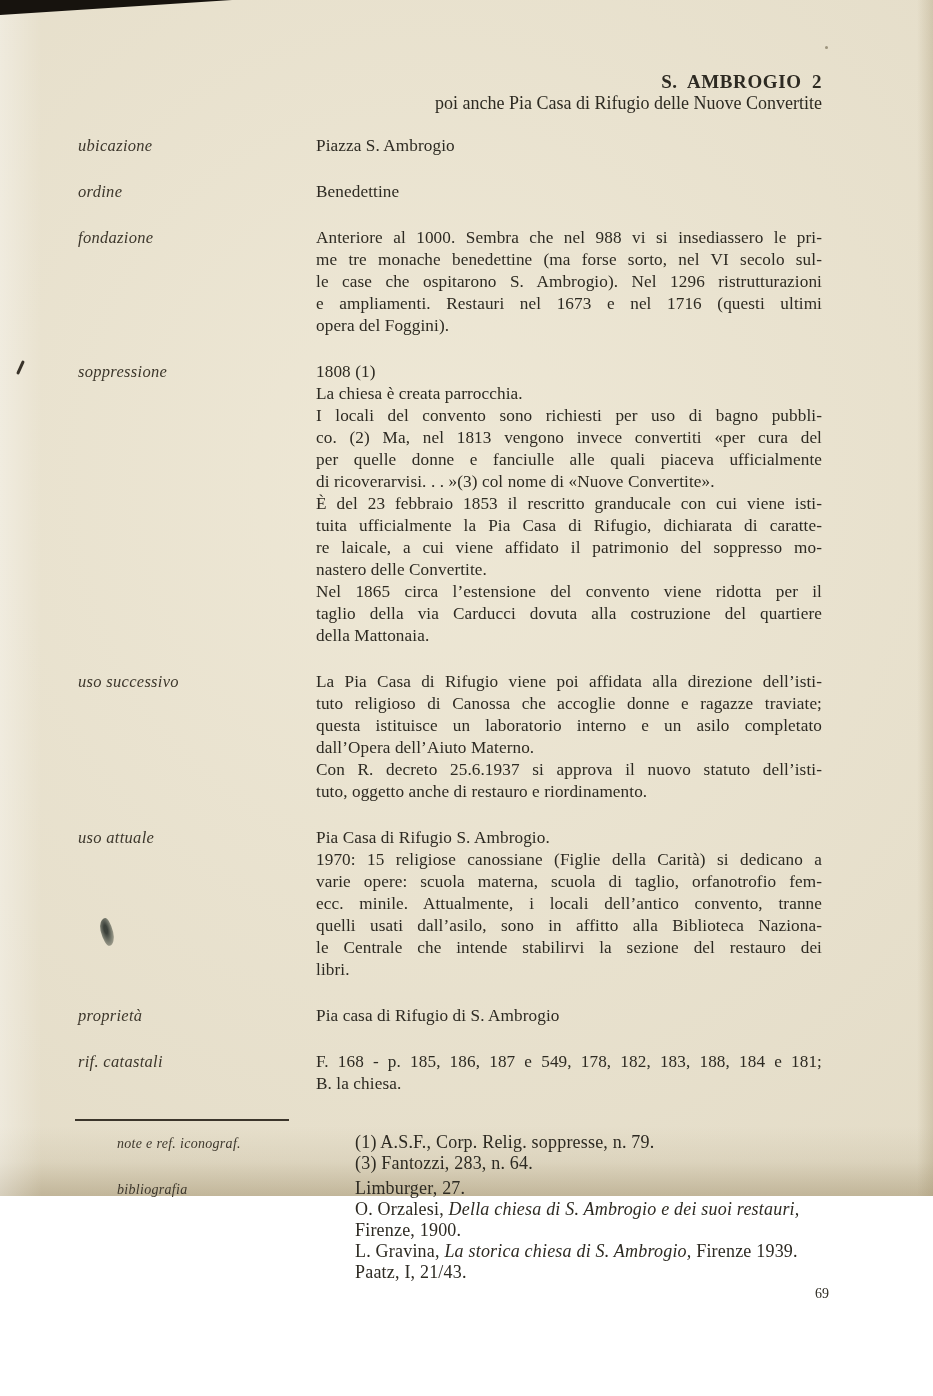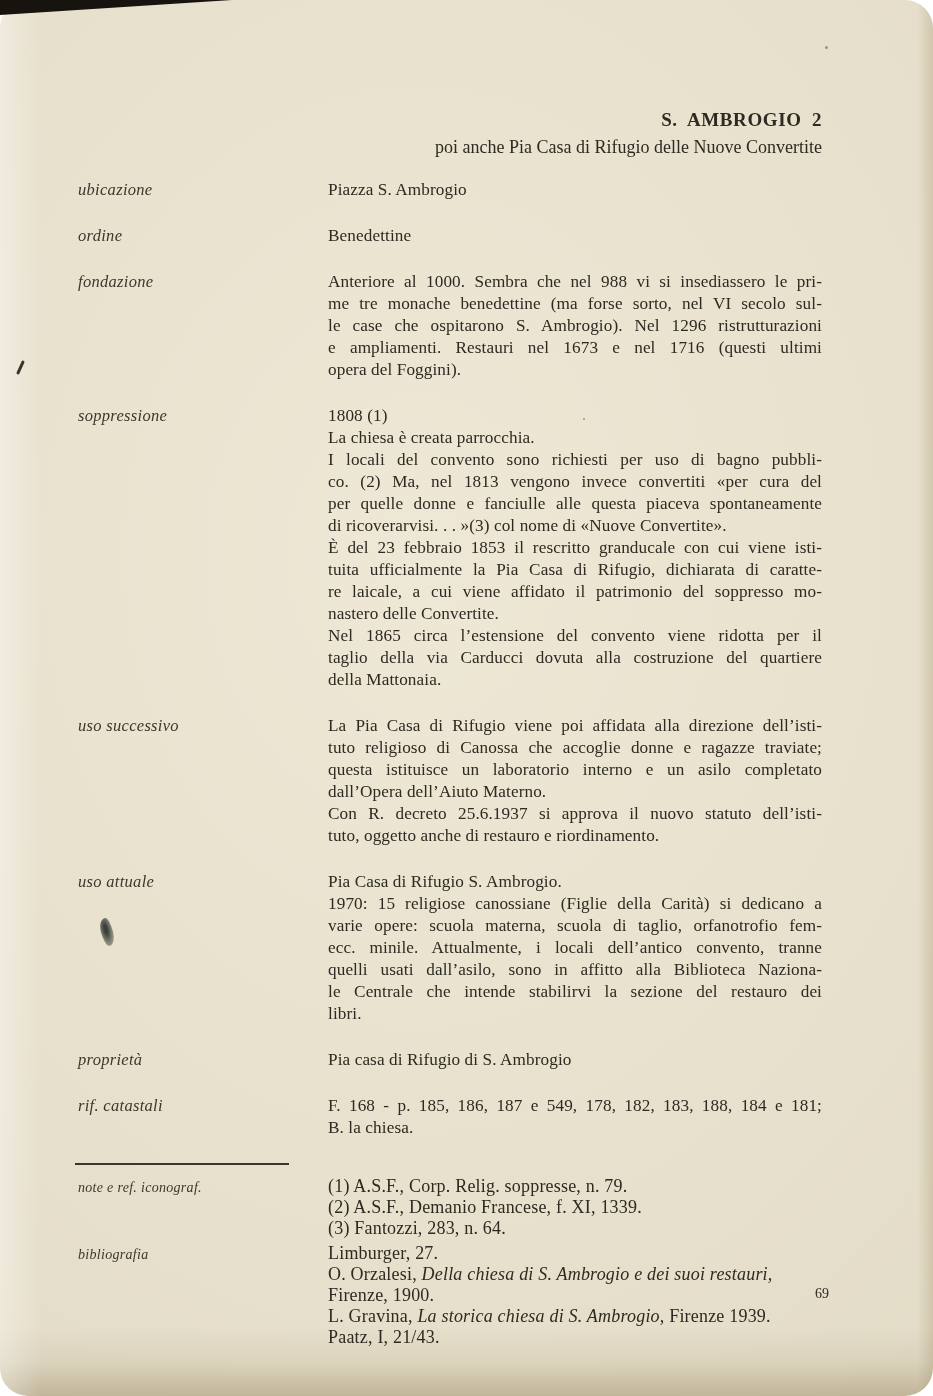--- a/index.html
+++ b/index.html
@@ -10,30 +10,29 @@
   }
   html,body{margin:0;padding:0;}
   body{
     width:933px;height:1396px;
     font-family:"Liberation Serif","DejaVu Serif",serif;
     color:var(--ink);
     overflow:hidden;
   }
   .page{
     position:relative;
-    width:933px;height:1396px;
+    width:933px;height:1196px;
     background:
       linear-gradient(to right, rgba(255,255,255,.35) 0px, rgba(255,255,255,0) 42px),
       linear-gradient(to left, rgba(160,143,105,.30) 0px, rgba(160,143,105,0) 16px),
       linear-gradient(to top, rgba(150,133,95,.45) 0px, rgba(150,133,95,.12) 34px, rgba(150,133,95,0) 70px),
       radial-gradient(ellipse 120% 100% at 45% 40%, rgba(255,255,255,.10), rgba(120,104,70,.10)),
       var(--paper);
     box-sizing:border-box;
-    padding:110px 111px 0 78px;
-    border-radius:28px;
+    padding:72px 111px 0 78px;
   }
   .scan-wedge{
     position:absolute;top:0;left:0;width:232px;height:15px;
     background:#17130e;
     clip-path:polygon(0 0,100% 0,0 100%);
   }
   .speck{position:absolute;border-radius:50%;background:rgba(95,85,60,.55);}
   .pen-stroke{
     position:absolute;left:19px;top:360px;width:3px;height:15px;
     background:#39332a;transform:rotate(24deg);border-radius:2px;
@@ -50,46 +49,46 @@
     font-weight:bold;
     font-size:19px;
     letter-spacing:.6px;
     word-spacing:5px;
     line-height:20px;
   }
   .subheader{
     text-align:right;
     font-size:18px;
     line-height:22px;
-    margin-top:6px;
+    margin-top:0;
   }
   .entries{margin-top:21px;}
   .row{display:flex;margin-bottom:24px;gap:28px;}
   .row .label{
     flex:none;width:210px;
     font-style:italic;
     font-size:16.5px;
     line-height:22px;
     color:var(--label-ink);
     letter-spacing:.3px;
   }
-  .row .content{flex:1;min-width:0;margin-left:12px;}
+  .row .content{flex:1;min-width:0;}
   .line{
     font-size:17.2px;
     line-height:22px;
     letter-spacing:.1px;
   }
   .line.just{text-align:justify;text-align-last:justify;}
   .rule{
     width:214px;height:2px;
     background:#3b352b;
     margin:6px 0 11px -3px;
   }
   .footnotes .row{margin-bottom:4px;}
-  .footnotes .label{font-size:14px;line-height:21px;padding-top:1px;}
+  .footnotes .label{font-size:14px;line-height:21px;padding-top:1px;margin-left:39px;}
   .footnotes .fline{
     font-size:18px;
     line-height:21px;
     letter-spacing:.2px;
   }
   .footnotes .fline .it{font-style:italic;}
   .pagenum{
     position:absolute;
     top:1286px;right:104px;
     font-size:14px;
@@ -131,21 +130,21 @@
           <div class="line">opera del Foggini).</div>
         </div>
       </div>
       <div class="row">
         <div class="label">soppressione</div>
         <div class="content">
           <div class="line">1808 (1)</div>
           <div class="line">La chiesa è creata parrocchia.</div>
           <div class="line just">I locali del convento sono richiesti per uso di bagno pubbli-</div>
           <div class="line just">co. (2) Ma, nel 1813 vengono invece convertiti «per cura del</div>
-          <div class="line just">per quelle donne e fanciulle alle questa piaceva spontaneamente</div>
+          <div class="line just">per quelle donne e fanciulle alle quali piaceva ufficialmente</div>
           <div class="line">di ricoverarvisi. . . »(3) col nome di «Nuove Convertite».</div>
           <div class="line just">È del 23 febbraio 1853 il rescritto granducale con cui viene isti-</div>
           <div class="line just">tuita ufficialmente la Pia Casa di Rifugio, dichiarata di caratte-</div>
           <div class="line just">re laicale, a cui viene affidato il patrimonio del soppresso mo-</div>
           <div class="line">nastero delle Convertite.</div>
           <div class="line just">Nel 1865 circa l’estensione del convento viene ridotta per il</div>
           <div class="line just">taglio della via Carducci dovuta alla costruzione del quartiere</div>
           <div class="line">della Mattonaia.</div>
         </div>
       </div>
@@ -187,21 +186,20 @@
       </div>
     </div>
 
   <div class="rule"></div>
 
   <div class="footnotes" id="footnotes">
       <div class="row">
         <div class="label">note e ref. iconograf.</div>
         <div class="content">
           <div class="fline"><span>(1) A.S.F., Corp. Relig. soppresse, n. 79.</span></div>
-          <div class="fline"><span>(2) A.S.F., Demanio Francese, f. XI, 1339.</span></div>
           <div class="fline"><span>(3) Fantozzi, 283, n. 64.</span></div>
         </div>
       </div>
       <div class="row">
         <div class="label">bibliografia</div>
         <div class="content">
           <div class="fline"><span>Limburger, 27.</span></div>
           <div class="fline"><span>O. Orzalesi, </span><span class="it">Della chiesa di S. Ambrogio e dei suoi restauri,</span><span> Firenze, 1900.</span></div>
           <div class="fline"><span>L. Gravina, </span><span class="it">La storica chiesa di S. Ambrogio,</span><span> Firenze 1939.</span></div>
           <div class="fline"><span>Paatz, I, 21/43.</span></div>

